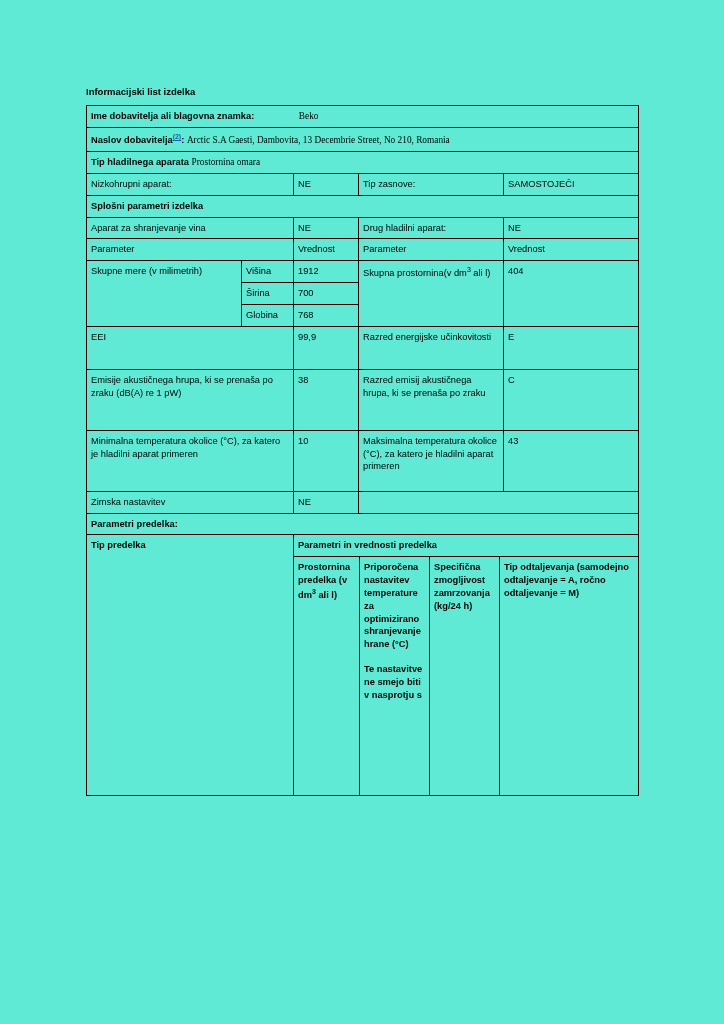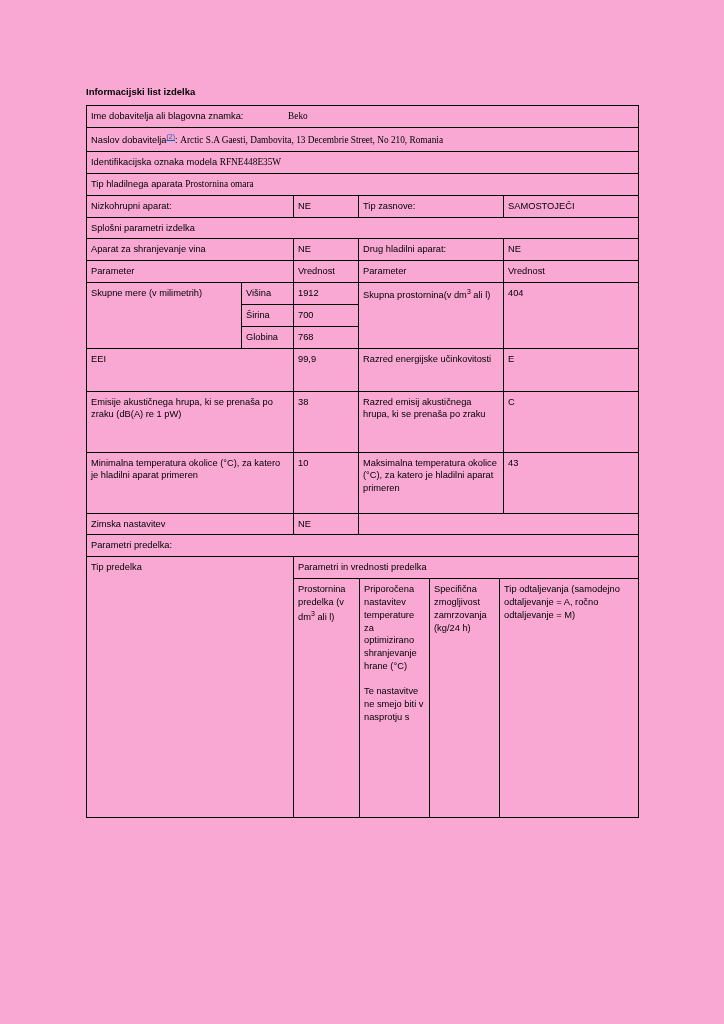--- a/index.html
+++ b/index.html
@@ -12,21 +12,21 @@
     height: 1024px;
     font-family: "Liberation Sans", sans-serif;
     color: #000000;
     position: relative;
   }
   .page {
     position: absolute;
     left: 0; top: 0;
     width: 724px;
     height: 1024px;
-    background: #f9a8d4;
+    background: #5eead4;
   }
   .content {
     position: absolute;
     left: 86px;
     top: 86px;
     width: 552px;
   }
   .doc-title {
     font-size: 9.5px;
     font-weight: bold;
@@ -38,21 +38,21 @@
     width: 552px;
     table-layout: fixed;
   }
   table.t td {
     border: 1px solid #000000;
     vertical-align: top;
     padding: 4px 4px 4px 4px;
     font-size: 9.3px;
     line-height: 1.38;
   }
-  .b { font-weight: normal; }
+  .b { font-weight: bold; }
   .nb { font-weight: normal; font-family: Liberation Serif, serif; }
   .sup { font-size: 7px; vertical-align: super; }
   .link { color: #1a5fb4; text-decoration: underline; }
 </style>
 </head>
 <body>
 
 <div class="page">
   <div class="content">
 
@@ -73,26 +73,20 @@
         </td>
       </tr>
       <tr>
         <td colspan="4">
           <span class="b">Naslov dobavitelja</span><span class="link b sup">(2)</span><span class="b">:</span>
           <span class="nb">Arctic S.A Gaesti, Dambovita, 13 Decembrie Street, No 210, Romania</span>
         </td>
       </tr>
       <tr>
         <td colspan="4">
-          <span class="b">Identifikacijska oznaka modela</span>
-          <span class="nb">RFNE448E35W</span>
-        </td>
-      </tr>
-      <tr>
-        <td colspan="4">
           <span class="b">Tip hladilnega aparata</span>
           <span class="nb">Prostornina omara</span>
         </td>
       </tr>
 
       <tr>
         <td>Nizkohrupni aparat:</td>
         <td>NE</td>
         <td>Tip zasnove:</td>
         <td>SAMOSTOJEČI</td>

